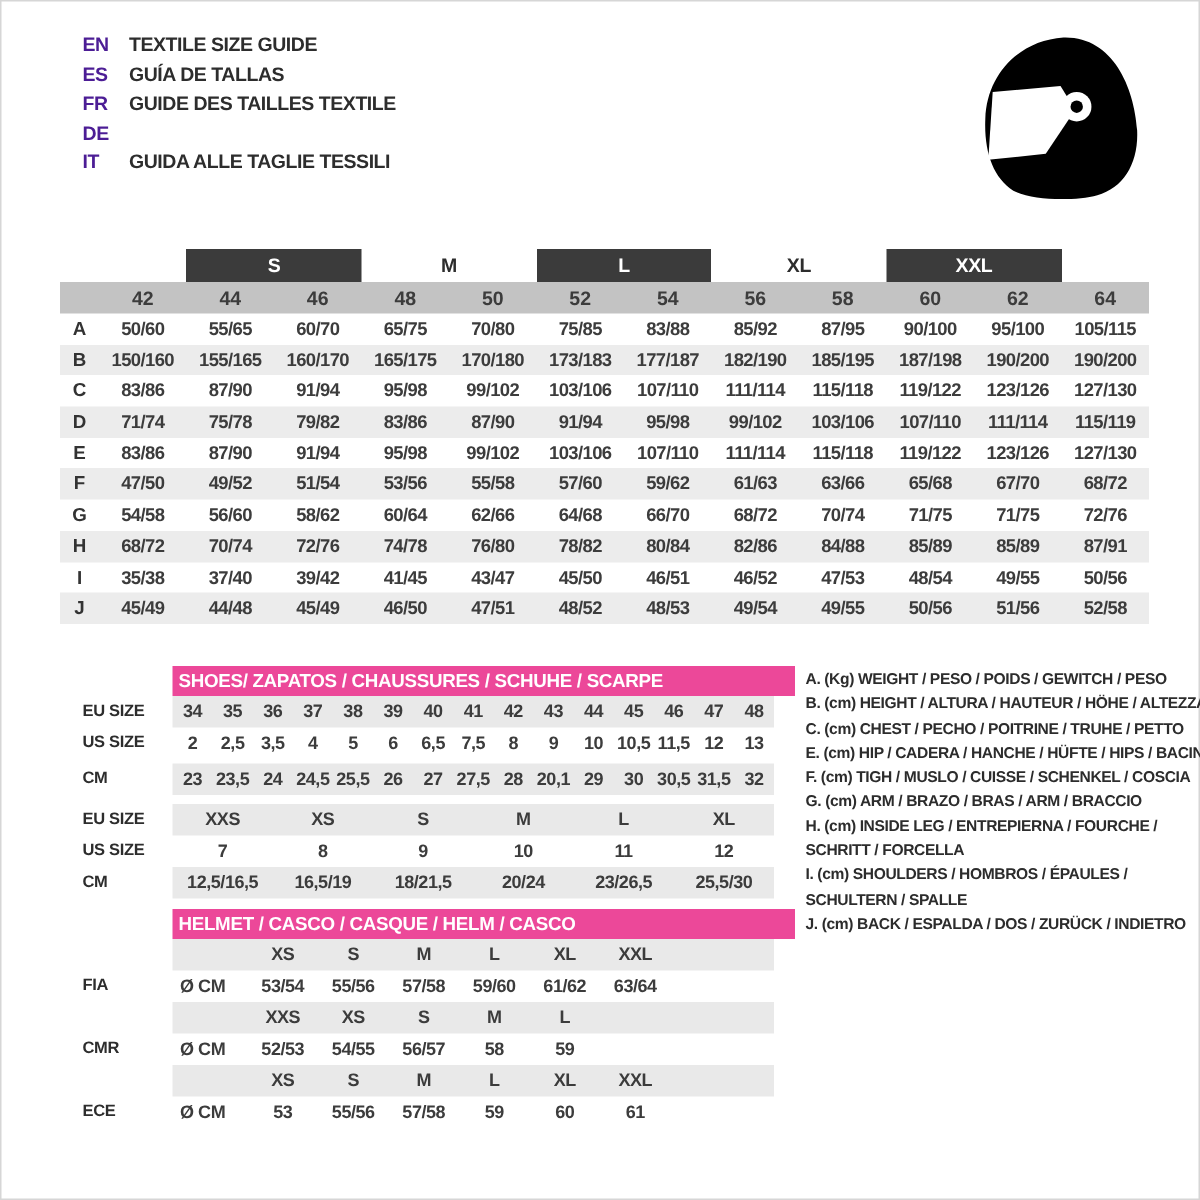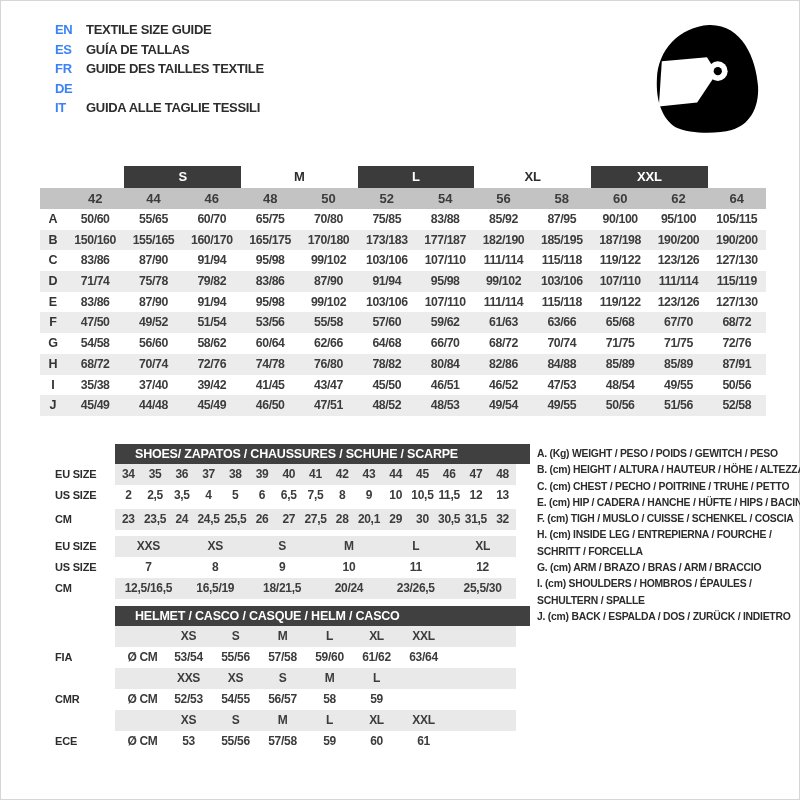--- a/index.html
+++ b/index.html
@@ -6,21 +6,21 @@
   body{
     width:800px;height:800px;background:#ffffff;overflow:hidden;
     font-family:"Liberation Sans","DejaVu Sans",sans-serif;
     -webkit-font-smoothing:antialiased;
   }
   .page{position:relative;width:800px;height:800px;background:#fff;box-shadow:inset 0 0 0 1px #d6d6d6;}
 
   
   .lang-block{position:absolute;left:55px;top:20px;}
   .lang-row{display:flex;height:19.6px;line-height:19.6px;}
-  .lang-code{width:31px;font-size:13px;font-weight:700;color:#3b82f6;letter-spacing:-0.3px;}
+  .lang-code{width:31px;font-size:13px;font-weight:700;color:#4c1d95;letter-spacing:-0.3px;}
   .lang-title{font-size:13px;font-weight:700;color:#2d2d2d;letter-spacing:-0.3px;}
 
   
   .logo{position:absolute;left:648px;top:22px;width:118px;height:113px;}
 
   
   .main-table{position:absolute;left:40px;top:166px;width:726px;}
   .grid12{display:grid;grid-template-columns:26px repeat(12,1fr);}
   .group-row{height:22px;}
   .group-row .group{
@@ -33,31 +33,31 @@
   .trows .drow{height:20.7px;}
   .trows .drow.stripe{background:#ececec;}
   .drow .letter{font-size:12.5px;font-weight:700;text-align:center;line-height:20.7px;color:#333;}
   .drow .cell{font-size:12.3px;font-weight:700;text-align:center;line-height:20.7px;color:#3c3c3c;letter-spacing:-0.4px;white-space:nowrap;}
 
   
   .btables{position:absolute;left:40px;top:444px;width:492px;}
   .bar-row{display:flex;}
   .gut{width:75px;flex:0 0 75px;padding-left:15px;box-sizing:border-box;
        font-size:11px;font-weight:700;color:#2d2d2d;letter-spacing:-0.2px;}
-  .bar{width:415px;height:20px;background:#404040;color:#fff;font-size:12.5px;font-weight:700;
-       line-height:20px;padding-left:20px;box-sizing:border-box;letter-spacing:-0.2px;white-space:nowrap;}
+  .bar{width:415px;height:20px;background:#ec4899;color:#fff;font-size:12.5px;font-weight:700;
+       line-height:20px;padding-left:4px;box-sizing:border-box;letter-spacing:-0.2px;white-space:nowrap;}
   .trow{display:flex;height:21px;}
   .trow .gut{line-height:21px;}
   .cells{width:401px;display:grid;}
   .cells.shaded{background:#e9e9e9;}
   .cells .cell{font-size:12px;font-weight:700;text-align:center;line-height:21px;color:#3c3c3c;letter-spacing:-0.3px;white-space:nowrap;}
   .cells.c15{grid-template-columns:repeat(15,1fr);}
   .cells.c6{grid-template-columns:repeat(6,1fr);}
   .cells.hm{grid-template-columns:50px repeat(6,47px);}
-  .cells.hm .cell.first{text-align:center;padding-left:5px;}
+  .cells.hm .cell.first{text-align:left;padding-left:5px;}
   .btable{margin-bottom:6px;}
   .btable[data-name="shoes-table"] .trow:nth-of-type(4){margin-top:3px;}
   .btable[data-name="gloves-table"] .trow:nth-of-type(4){margin-top:5px;}
   .btable[data-name="gloves-table"]{margin-bottom:7px;}
 
   
   .legend{position:absolute;left:537px;top:446px;width:260px;}
   .legend .lline{font-size:10.4px;font-weight:700;color:#2c2c2c;line-height:16.3px;
                  letter-spacing:-0.25px;white-space:nowrap;}
 </style>
@@ -468,27 +468,27 @@
       <div class="litem" data-name="legend-item">
         <div class="lline" data-name="legend-line">C. (cm) CHEST / PECHO / POITRINE / TRUHE / PETTO</div>
       </div>
       <div class="litem" data-name="legend-item">
         <div class="lline" data-name="legend-line">E. (cm) HIP / CADERA / HANCHE / HÜFTE / HIPS /  BACINO</div>
       </div>
       <div class="litem" data-name="legend-item">
         <div class="lline" data-name="legend-line">F. (cm) TIGH / MUSLO / CUISSE / SCHENKEL / COSCIA</div>
       </div>
       <div class="litem" data-name="legend-item">
+        <div class="lline" data-name="legend-line">G. (cm) ARM  / BRAZO / BRAS / ARM / BRACCIO</div>
+      </div>
+      <div class="litem" data-name="legend-item">
         <div class="lline" data-name="legend-line">H. (cm) INSIDE LEG / ENTREPIERNA / FOURCHE /</div>
         <div class="lline" data-name="legend-line">SCHRITT / FORCELLA</div>
       </div>
       <div class="litem" data-name="legend-item">
-        <div class="lline" data-name="legend-line">G. (cm) ARM  / BRAZO / BRAS / ARM / BRACCIO</div>
-      </div>
-      <div class="litem" data-name="legend-item">
         <div class="lline" data-name="legend-line">I.  (cm) SHOULDERS / HOMBROS / ÉPAULES /</div>
         <div class="lline" data-name="legend-line">SCHULTERN / SPALLE</div>
       </div>
       <div class="litem" data-name="legend-item">
         <div class="lline" data-name="legend-line">J. (cm) BACK / ESPALDA / DOS / ZURÜCK / INDIETRO</div>
       </div>
     </div>
 
 </div>
 

